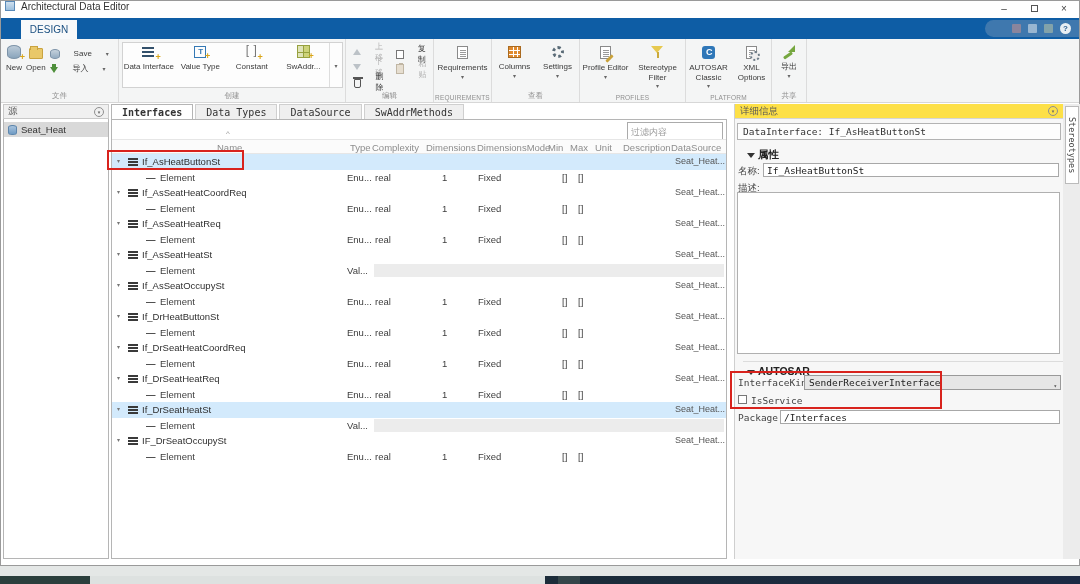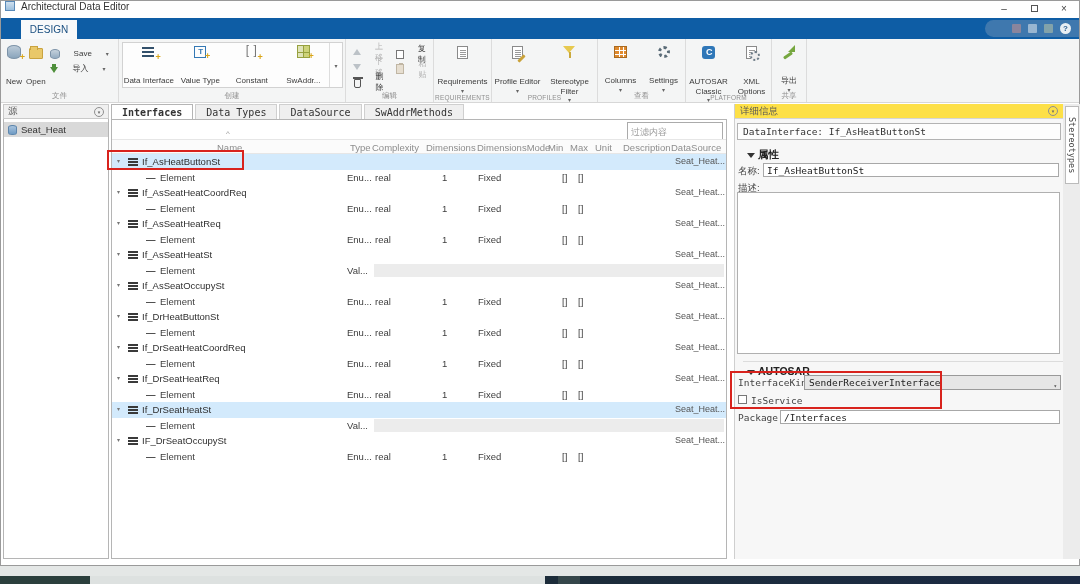--- a/index.html
+++ b/index.html
@@ -19,21 +19,21 @@
   .quickpill{position:absolute;right:0;top:2px;width:94px;height:17px;background:#3f78ae;border-radius:9px 0 0 9px;display:flex;align-items:center;justify-content:flex-end;gap:7px;padding-right:8px}
   .qic{width:9px;height:9px;border-radius:1px;opacity:.55}
   .qic.a{background:#c98f8f}.qic.b{background:#e4eaef}.qic.c{background:#b9c4a8}
   .qhelp{width:11px;height:11px;border-radius:50%;background:#e8eef3;color:#2a5d8f;font-size:8px;font-weight:bold;text-align:center;line-height:11px}
   
   .toolbar{position:absolute;left:0;top:38px;width:100%;height:64px;background:#f4f5f5;border-bottom:1px solid #d7d7d7;display:flex}
   .rgroup{position:relative;height:100%;border-right:1px solid #dcdcdc;padding-top:3px}
   .glabel{position:absolute;bottom:1px;left:0;width:100%;text-align:center;font-size:7.5px;color:#8f8f8f;white-space:nowrap}
   .glabel.en{font-size:6.5px;letter-spacing:.2px}
   .bigbtn{display:inline-flex;flex-direction:column;align-items:center;justify-content:flex-start;vertical-align:top;font-size:8px;color:#3a3a3a;text-align:center;padding-top:3px}
-  .blabel{line-height:1.2;margin-top:18px;white-space:pre-line}
+  .blabel{line-height:1.2;margin-top:4px;white-space:pre-line}
   .caret{font-size:6px;color:#666;line-height:1;margin-top:1px}
   .smallbtn{display:flex;align-items:center;gap:14px;font-size:8px;color:#3a3a3a;height:15px}
   .smallbtn.dis{color:#b3b3b3}
   
   .g-file{width:118px}.g-create{width:227px}.g-edit{width:88px}.g-req{width:58px}
   .g-prof{width:106px}.g-view{width:88px}.g-plat{width:86px}.g-share{width:35px}
   .g-rest{flex:1;border-right:none}
   .filerow{display:flex;padding-left:5px;gap:4px}
   .savecol{display:flex;flex-direction:column;justify-content:flex-start;padding-top:4px}
   .createbox{position:absolute;left:3px;top:3px;width:221px;height:46px;background:#fdfdfd;border:1px solid #d2d2d2;display:flex}
@@ -270,50 +270,50 @@
 
       <div class="rgroup g-req">
         <div class="bigbtn" style="width:100%">
           <span class="ric ic-doc"></span>
           <span class="blabel">Requirements</span>
           <span class="caret">▾</span>
         </div>
         <div class="glabel en">REQUIREMENTS</div>
       </div>
 
+      <div class="rgroup g-view">
+        <div style="display:flex;justify-content:center;gap:6px">
+          <div class="bigbtn" style="width:38px">
+            <span class="ric ic-colgrid"></span>
+            <span class="blabel">Columns</span>
+            <span class="caret">▾</span>
+          </div>
+          <div class="bigbtn" style="width:36px">
+            <span class="ric ic-gear"></span>
+            <span class="blabel">Settings</span>
+            <span class="caret">▾</span>
+          </div>
+        </div>
+        <div class="glabel">查看</div>
+      </div>
+
       <div class="rgroup g-prof">
         <div style="display:flex;justify-content:center;gap:4px">
           <div class="bigbtn" style="width:46px">
             <span class="ric ic-doc ic-pen"></span>
             <span class="blabel">Profile Editor</span>
             <span class="caret">▾</span>
           </div>
           <div class="bigbtn" style="width:50px">
             <span class="ric ic-funnel"></span>
             <span class="blabel">Stereotype Filter</span>
             <span class="caret">▾</span>
           </div>
         </div>
         <div class="glabel en">PROFILES</div>
-      </div>
-
-      <div class="rgroup g-view">
-        <div style="display:flex;justify-content:center;gap:6px">
-          <div class="bigbtn" style="width:38px">
-            <span class="ric ic-colgrid"></span>
-            <span class="blabel">Columns</span>
-            <span class="caret">▾</span>
-          </div>
-          <div class="bigbtn" style="width:36px">
-            <span class="ric ic-gear"></span>
-            <span class="blabel">Settings</span>
-            <span class="caret">▾</span>
-          </div>
-        </div>
-        <div class="glabel">查看</div>
       </div>
 
       <div class="rgroup g-plat">
         <div style="display:flex;justify-content:center;gap:4px">
           <div class="bigbtn" style="width:42px">
             <span class="ric ic-autosar"></span>
             <span class="blabel">AUTOSAR Classic</span>
             <span class="caret">▾</span>
           </div>
           <div class="bigbtn" style="width:36px">

